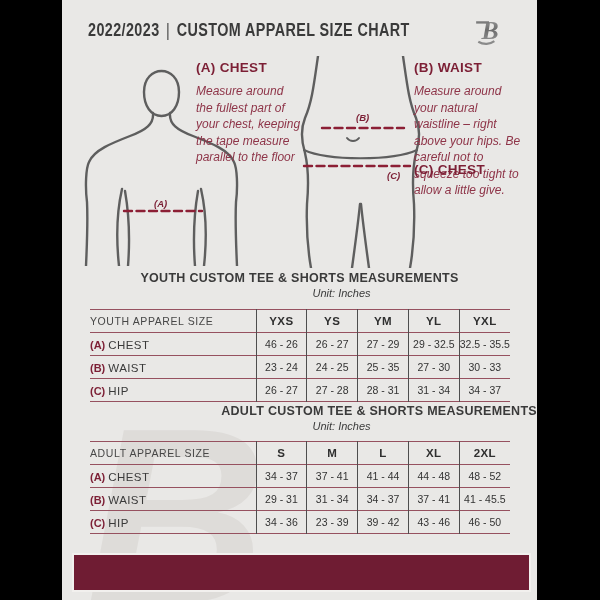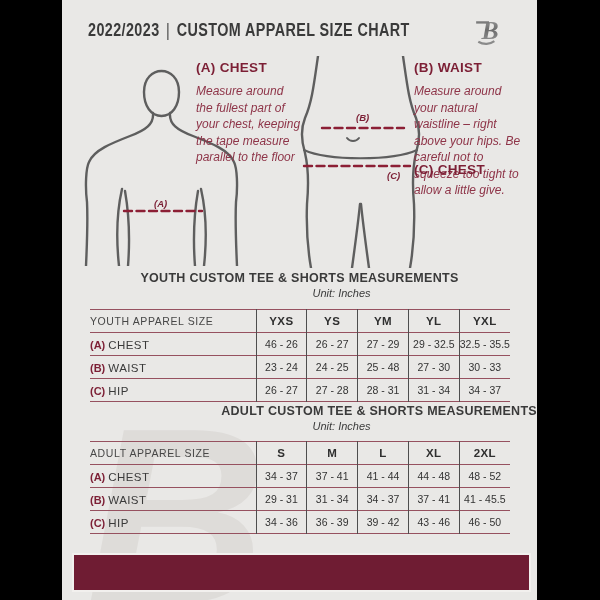--- a/index.html
+++ b/index.html
@@ -172,21 +172,21 @@
           <td class="val-cell">46 - 26</td>
           <td class="val-cell">26 - 27</td>
           <td class="val-cell">27 - 29</td>
           <td class="val-cell">29 - 32.5</td>
           <td class="val-cell">32.5 - 35.5</td>
         </tr>
         <tr>
           <td class="label-cell"><span class="rkey">(B) </span><span class="rlabel">WAIST</span></td>
           <td class="val-cell">23 - 24</td>
           <td class="val-cell">24 - 25</td>
-          <td class="val-cell">25 - 48</td>
+          <td class="val-cell">25 - 35</td>
           <td class="val-cell">27 - 30</td>
           <td class="val-cell">30 - 33</td>
         </tr>
         <tr>
           <td class="label-cell"><span class="rkey">(C) </span><span class="rlabel">HIP</span></td>
           <td class="val-cell">26 - 27</td>
           <td class="val-cell">27 - 28</td>
           <td class="val-cell">28 - 31</td>
           <td class="val-cell">31 - 34</td>
           <td class="val-cell">34 - 37</td>
@@ -228,21 +228,21 @@
           <td class="label-cell"><span class="rkey">(B) </span><span class="rlabel">WAIST</span></td>
           <td class="val-cell">29 - 31</td>
           <td class="val-cell">31 - 34</td>
           <td class="val-cell">34 - 37</td>
           <td class="val-cell">37 - 41</td>
           <td class="val-cell">41 - 45.5</td>
         </tr>
         <tr>
           <td class="label-cell"><span class="rkey">(C) </span><span class="rlabel">HIP</span></td>
           <td class="val-cell">34 - 36</td>
-          <td class="val-cell">36 - 39</td>
+          <td class="val-cell">23 - 39</td>
           <td class="val-cell">39 - 42</td>
           <td class="val-cell">43 - 46</td>
           <td class="val-cell">46 - 50</td>
         </tr>
       </tbody>
     </table>
 
   <div class="footer-bar"></div>
 </div>
 

